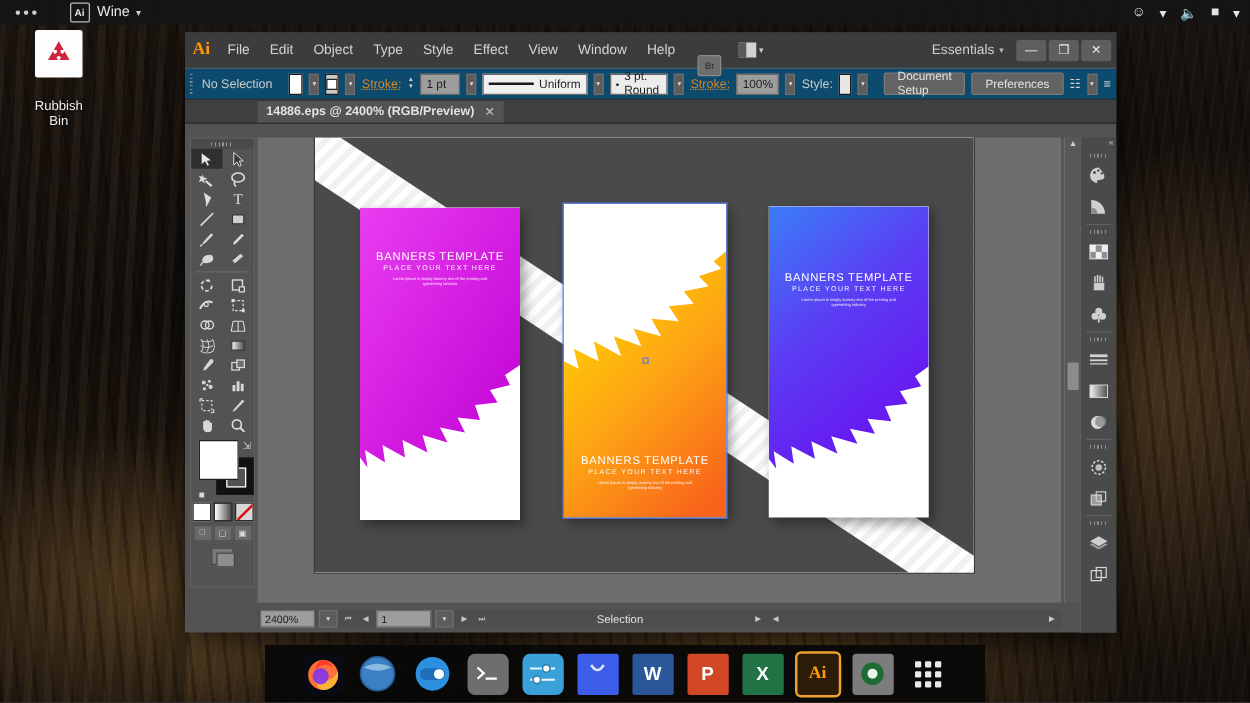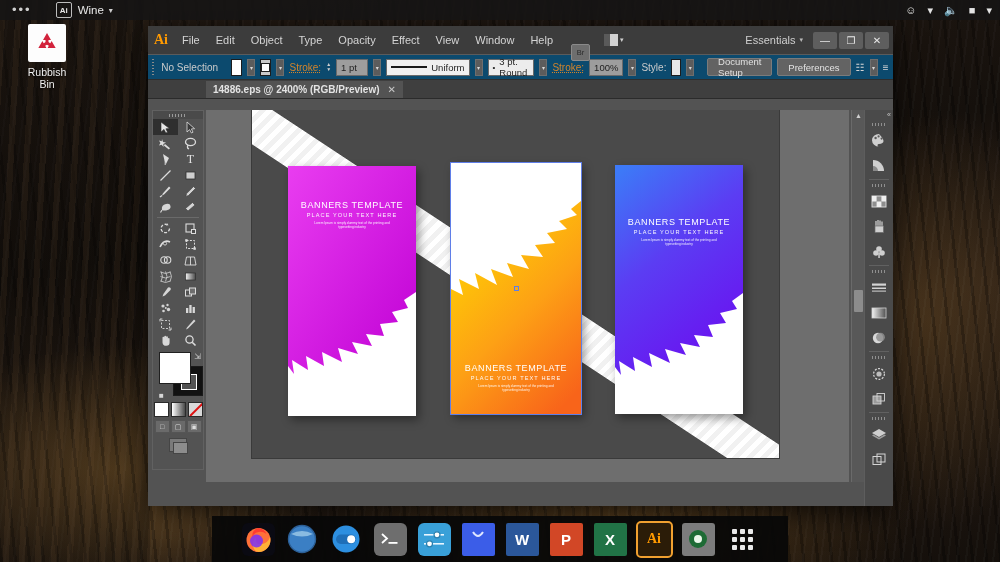--- a/index.html
+++ b/index.html
@@ -35,21 +35,21 @@
   .tb-appname{margin-left:6px;font-size:11.5px;color:#e8e8e8;}
   .tb-caret{margin-left:5px;font-size:8px;color:#cfcfcf;}
   .tb-clock{position:absolute;left:0;right:0;text-align:center;font-size:11.5px;color:#ededed;}
   .tb-right{position:absolute;right:8px;display:flex;align-items:center;gap:11px;}
   .tb-right span{font-size:11px;color:#e4e4e4;display:block;}
 
   
   #rubbish{position:absolute;left:22px;top:24px;width:50px;text-align:center;z-index:20;}
   #rubbish .ico{width:38px;height:38px;margin:0 auto;background:#fdfdfd;border-radius:2px;
     display:flex;align-items:center;justify-content:center;}
-  #rubbish .lbl{margin-top:4px;font-size:10.5px;color:#f0f0f0;text-shadow:0 1px 2px #000;}
+  #rubbish .lbl{margin-top:17px;font-size:10.5px;color:#f0f0f0;text-shadow:0 1px 2px #000;}
 
   
   #ai{position:absolute;left:148px;top:26px;width:745px;height:480px;background:#535353;
     z-index:30;box-shadow:0 6px 26px rgba(0,0,0,.7);}
   #ai-menubar{height:28px;background:#3c3c3c;display:flex;align-items:center;position:relative;}
   .ai-logo{width:26px;text-align:center;color:#ff9a00;font-weight:bold;font-size:14px;
     font-family:"Liberation Serif",serif;}
   .menu-item{font-size:11px;color:#d4d4d4;padding:3px 8px;cursor:default;}
   .mb-btn{width:17px;height:15px;background:#6e6e6e;border:1px solid #8a8a8a;border-radius:2px;
     margin-left:10px;font-size:7.5px;color:#2a2a2a;display:flex;align-items:center;justify-content:center;margin-top:24px;}
@@ -210,21 +210,21 @@
 </div>
 
 <div id="ai">
 
   <div id="ai-menubar">
     <div class="ai-logo">Ai</div>
     <div class="menu-item">File</div>
     <div class="menu-item">Edit</div>
     <div class="menu-item">Object</div>
     <div class="menu-item">Type</div>
-    <div class="menu-item">Opacity</div>
+    <div class="menu-item">Style</div>
     <div class="menu-item">Effect</div>
     <div class="menu-item">View</div>
     <div class="menu-item">Window</div>
     <div class="menu-item">Help</div>
     <div class="mb-btn">Br</div>
     <div class="mb-arrange">
         <i></i>
         <b>▾</b>
       </div>
     <div class="ws-name">Essentials</div>
@@ -539,20 +539,35 @@
           </div>
         </div>
       </div>
     </div>
 
     <div class="vscroll">
       <div class="up">▲</div>
       <div class="thumb"></div>
     </div>
 
+    <div id="statusbar">
+      <span class="sb-field" style="width:36px">2400%</span>
+      <span class="dd" style="height:12px">▾</span>
+      <span class="sb-arrow">⏮</span>
+      <span class="sb-arrow">◀</span>
+      <span class="sb-field" style="width:36px">1</span>
+      <span class="dd" style="height:12px">▾</span>
+      <span class="sb-arrow">▶</span>
+      <span class="sb-arrow">⏭</span>
+      <span class="sb-mid">Selection</span>
+      <span class="sb-arrow">▶</span>
+      <span class="sb-arrow">◀</span>
+      <span style="flex:1"></span>
+      <span class="sb-arrow">▶</span>
+    </div>
 
     <div id="rdock">
       <div class="rtop">«</div>
       <div style="height:10px"></div>
       <div class="dgrip">
           <i></i>
         </div>
       <div class="dicon">
         <svg width="16" height="15" viewBox="0 0 16 15">
             <path d="M8 1 a7 6.3 0 1 0 0 12.6 q-1.5 0 -1.5 -1.4 q0 -1.3 1.5 -1.3 q4.5 0 4.5 -2.8 q0 -2.6 -4.5 -7.1" fill="#cfcfcf"></path>

